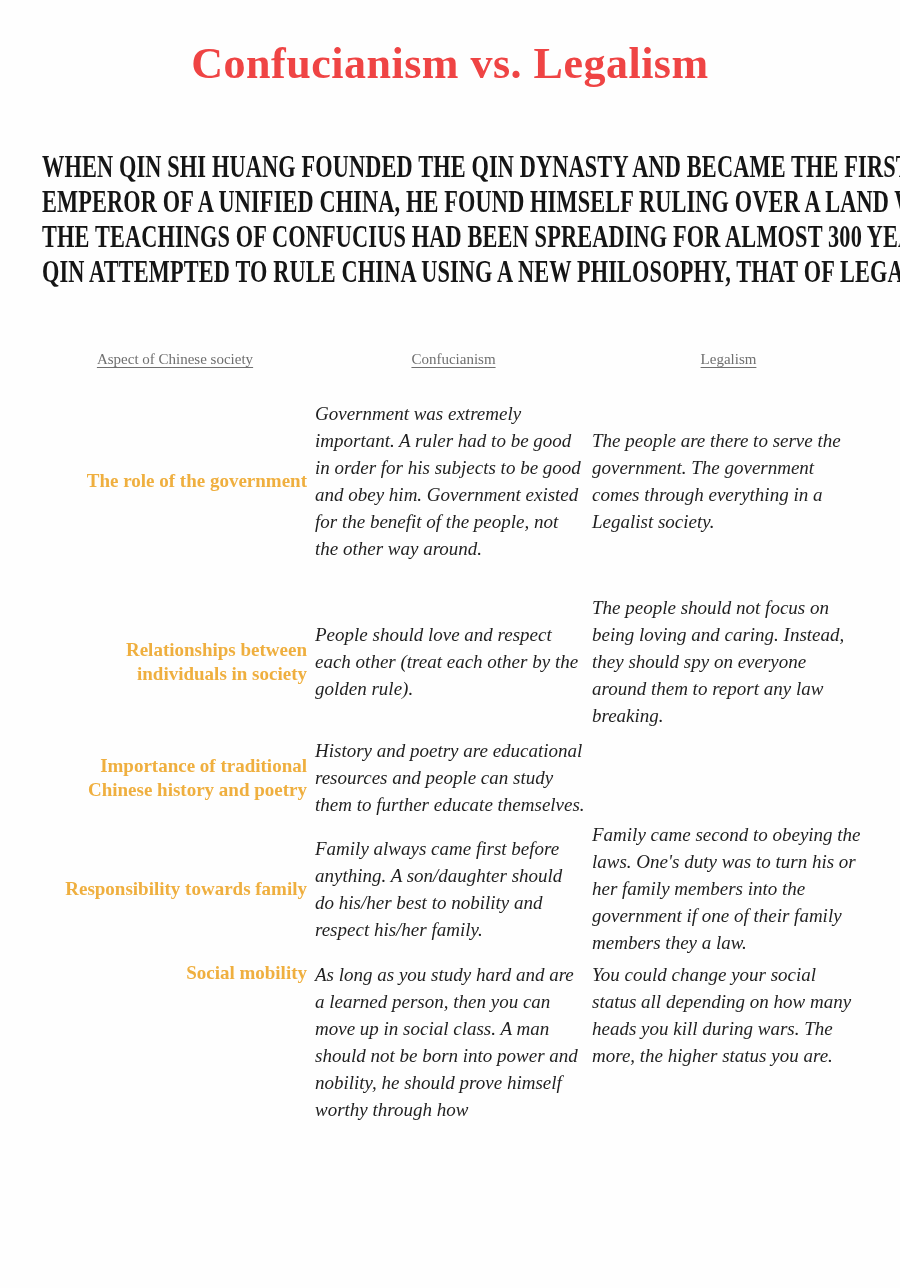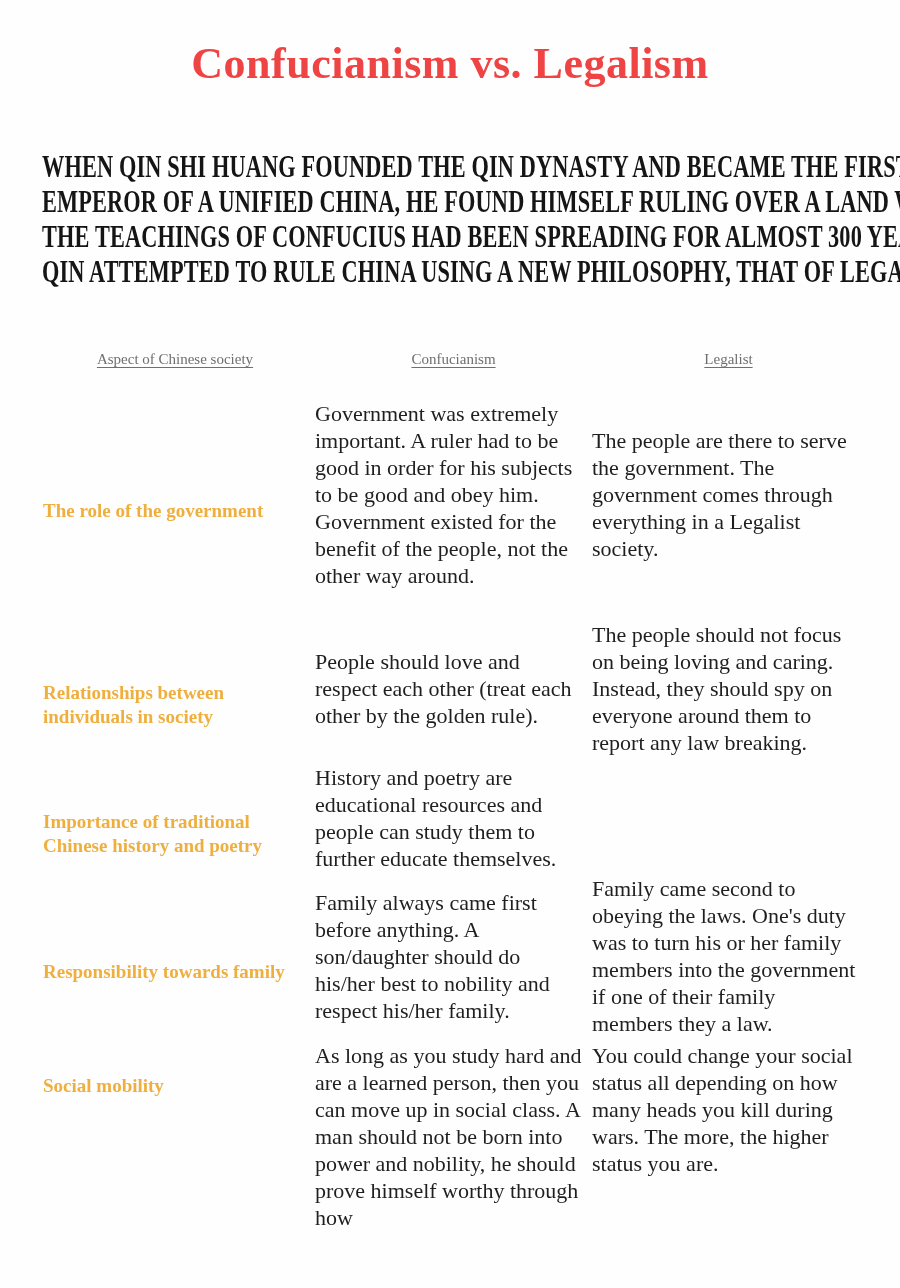--- a/index.html
+++ b/index.html
@@ -55,32 +55,32 @@
     display: grid;
     grid-template-columns: 280px 277px 273px;
     align-items: center;
   }
   .trow.top-align { align-items: start; }
   .row-1 { margin-bottom: 32px; }
   .row-2 { margin-bottom: 8px; }
   .row-3 { margin-bottom: 3px; }
   .row-4 { margin-bottom: 5px; }
   .aspect-cell {
-    text-align: left;
+    text-align: right;
     font-weight: bold;
     font-size: 19px;
     line-height: 24px;
     color: var(--accent-gold, #efaf3f);
     padding: 0 8px;
-    margin-top: 32px;
   }
   .body-cell {
-    font-size: 22px;
+    font-size: 19px;
     line-height: 27px;
     color: #1f1f1f;
+    font-style: italic;
   }
   .conf-cell { padding-right: 7px; }
   .legal-cell { padding-right: 4px; }
 </style>
 </head>
 <body>
 
 <h1 class="doc-title">Confucianism vs. Legalism</h1>
 
 <div class="intro-wrap">
@@ -90,21 +90,21 @@
     <div class="intro-line">THE TEACHINGS OF CONFUCIUS HAD BEEN SPREADING FOR ALMOST 300 YEARS.</div>
     <div class="intro-line">QIN ATTEMPTED TO RULE CHINA USING A NEW PHILOSOPHY, THAT OF LEGALISM.</div>
   </div>
 </div>
 
 <div class="cmp-table">
 
   <div class="thead">
     <div class="th">Aspect of Chinese society</div>
     <div class="th">Confucianism</div>
-    <div class="th">Legalist</div>
+    <div class="th">Legalism</div>
   </div>
 
   <div class="trow row-1">
     <div class="aspect-cell">The role of the government</div>
     <div class="body-cell conf-cell">Government was extremely important. A ruler had to be good in order for his subjects to be good and obey him. Government existed for the benefit of the people, not the other way around.</div>
     <div class="body-cell legal-cell">The people are there to serve the government. The government comes through everything in a Legalist society.</div>
   </div>
 
   <div class="trow row-2">
     <div class="aspect-cell">Relationships between individuals in society</div>

